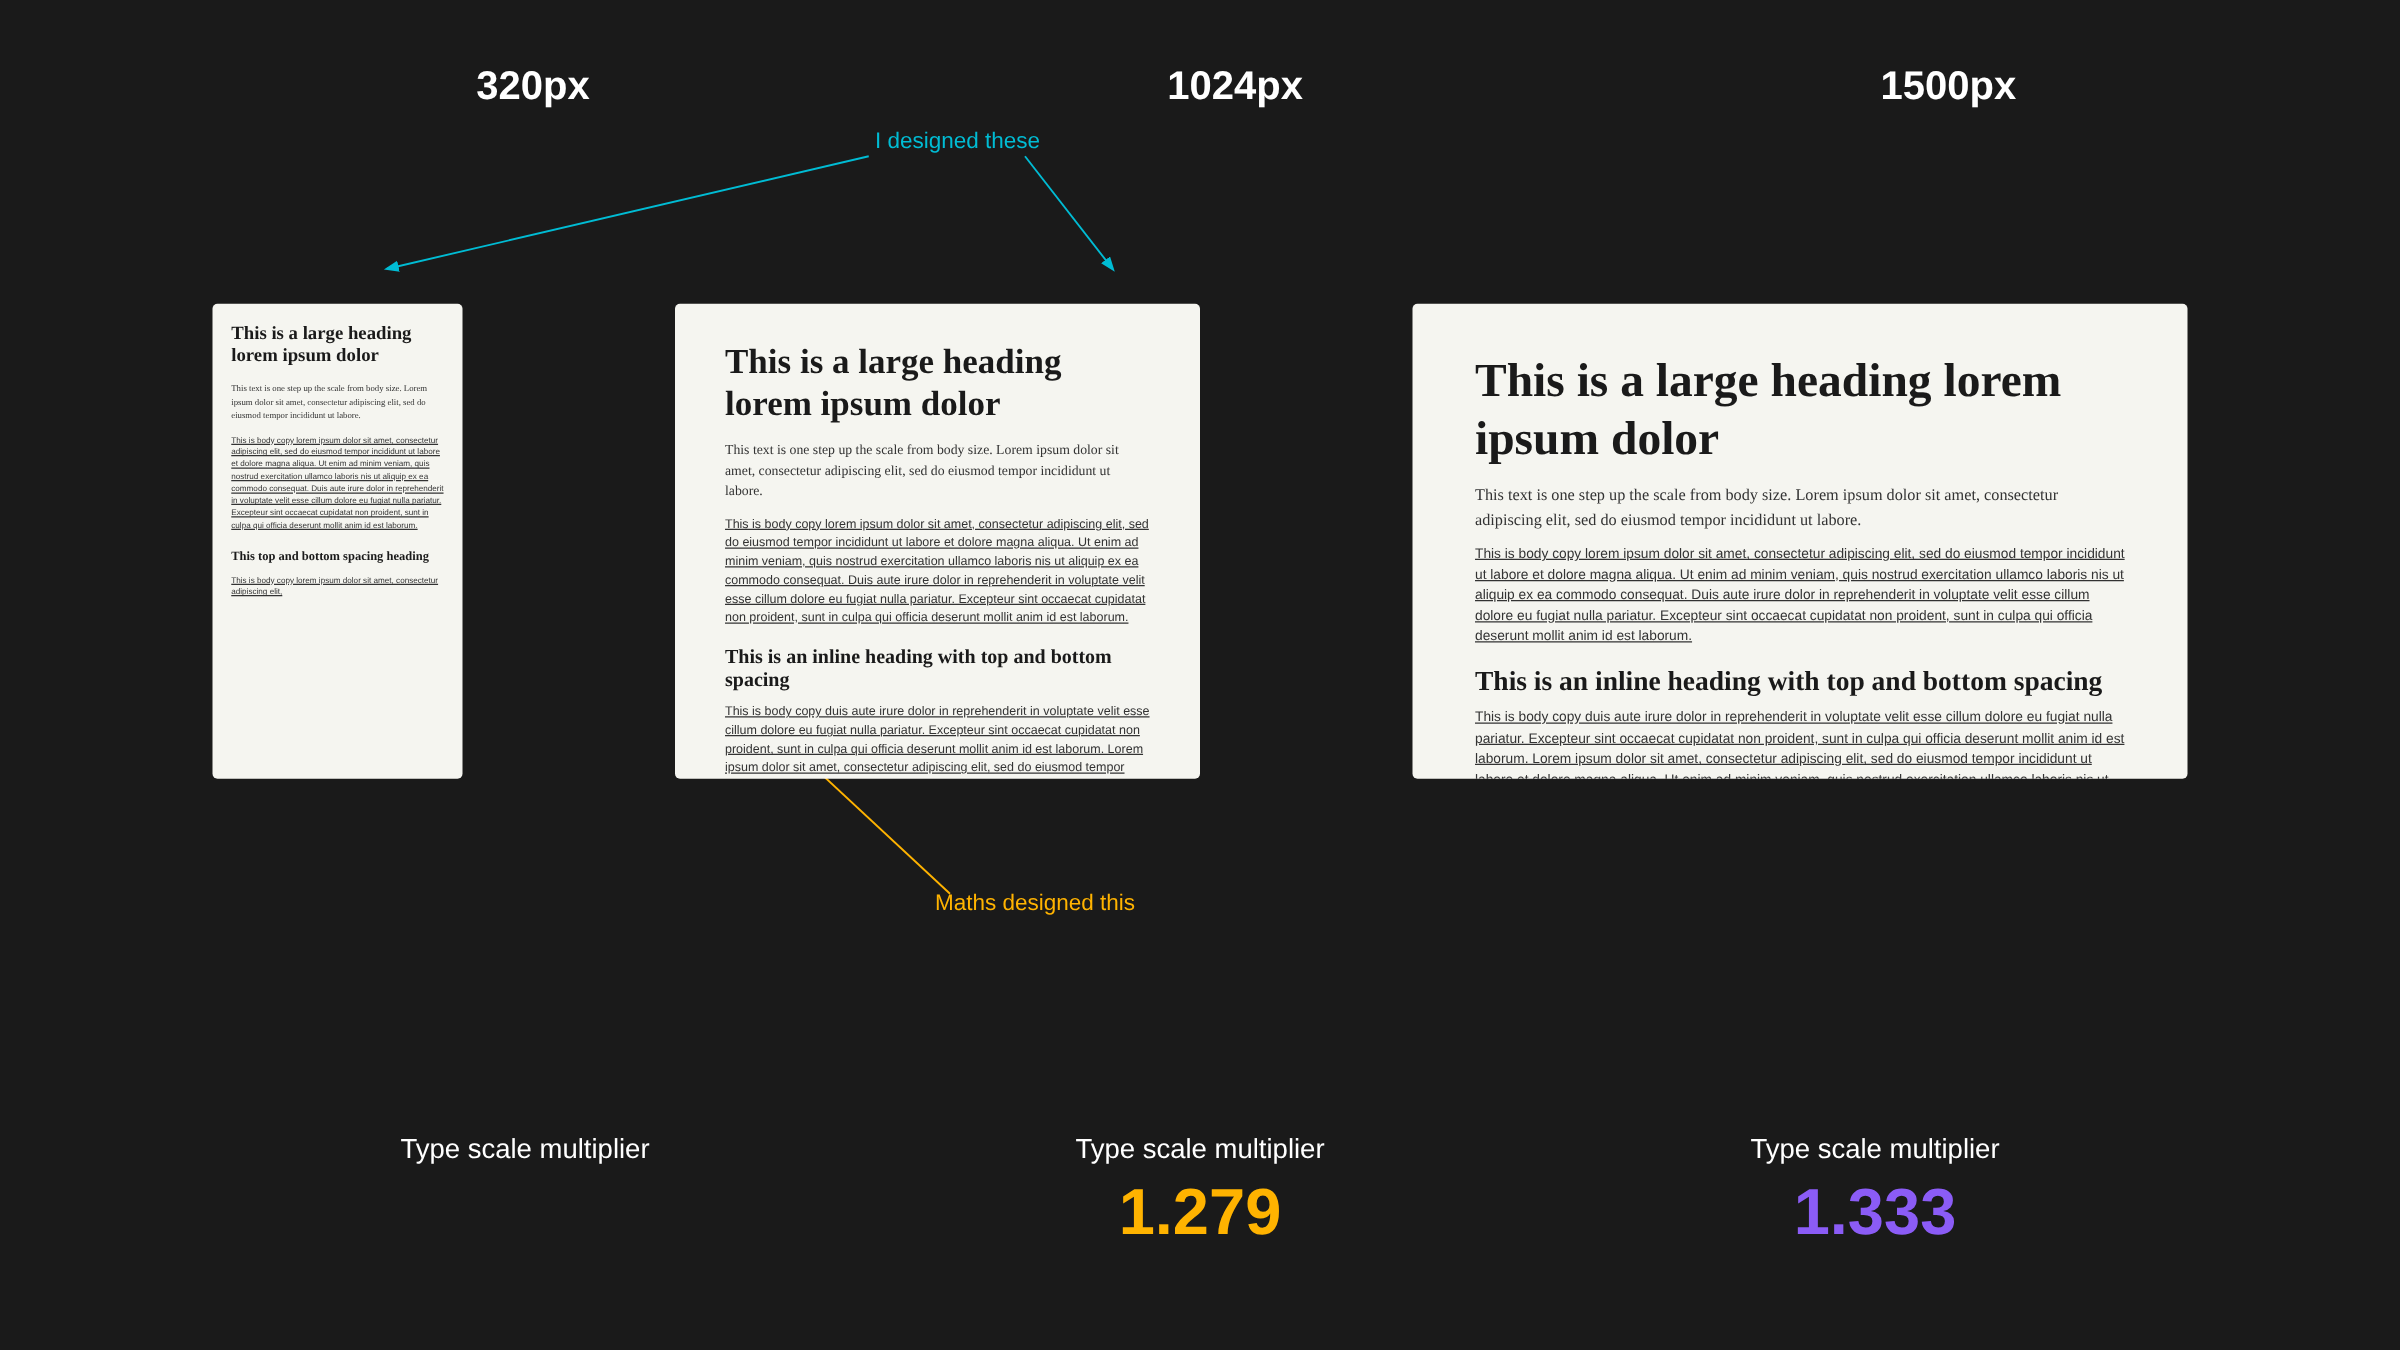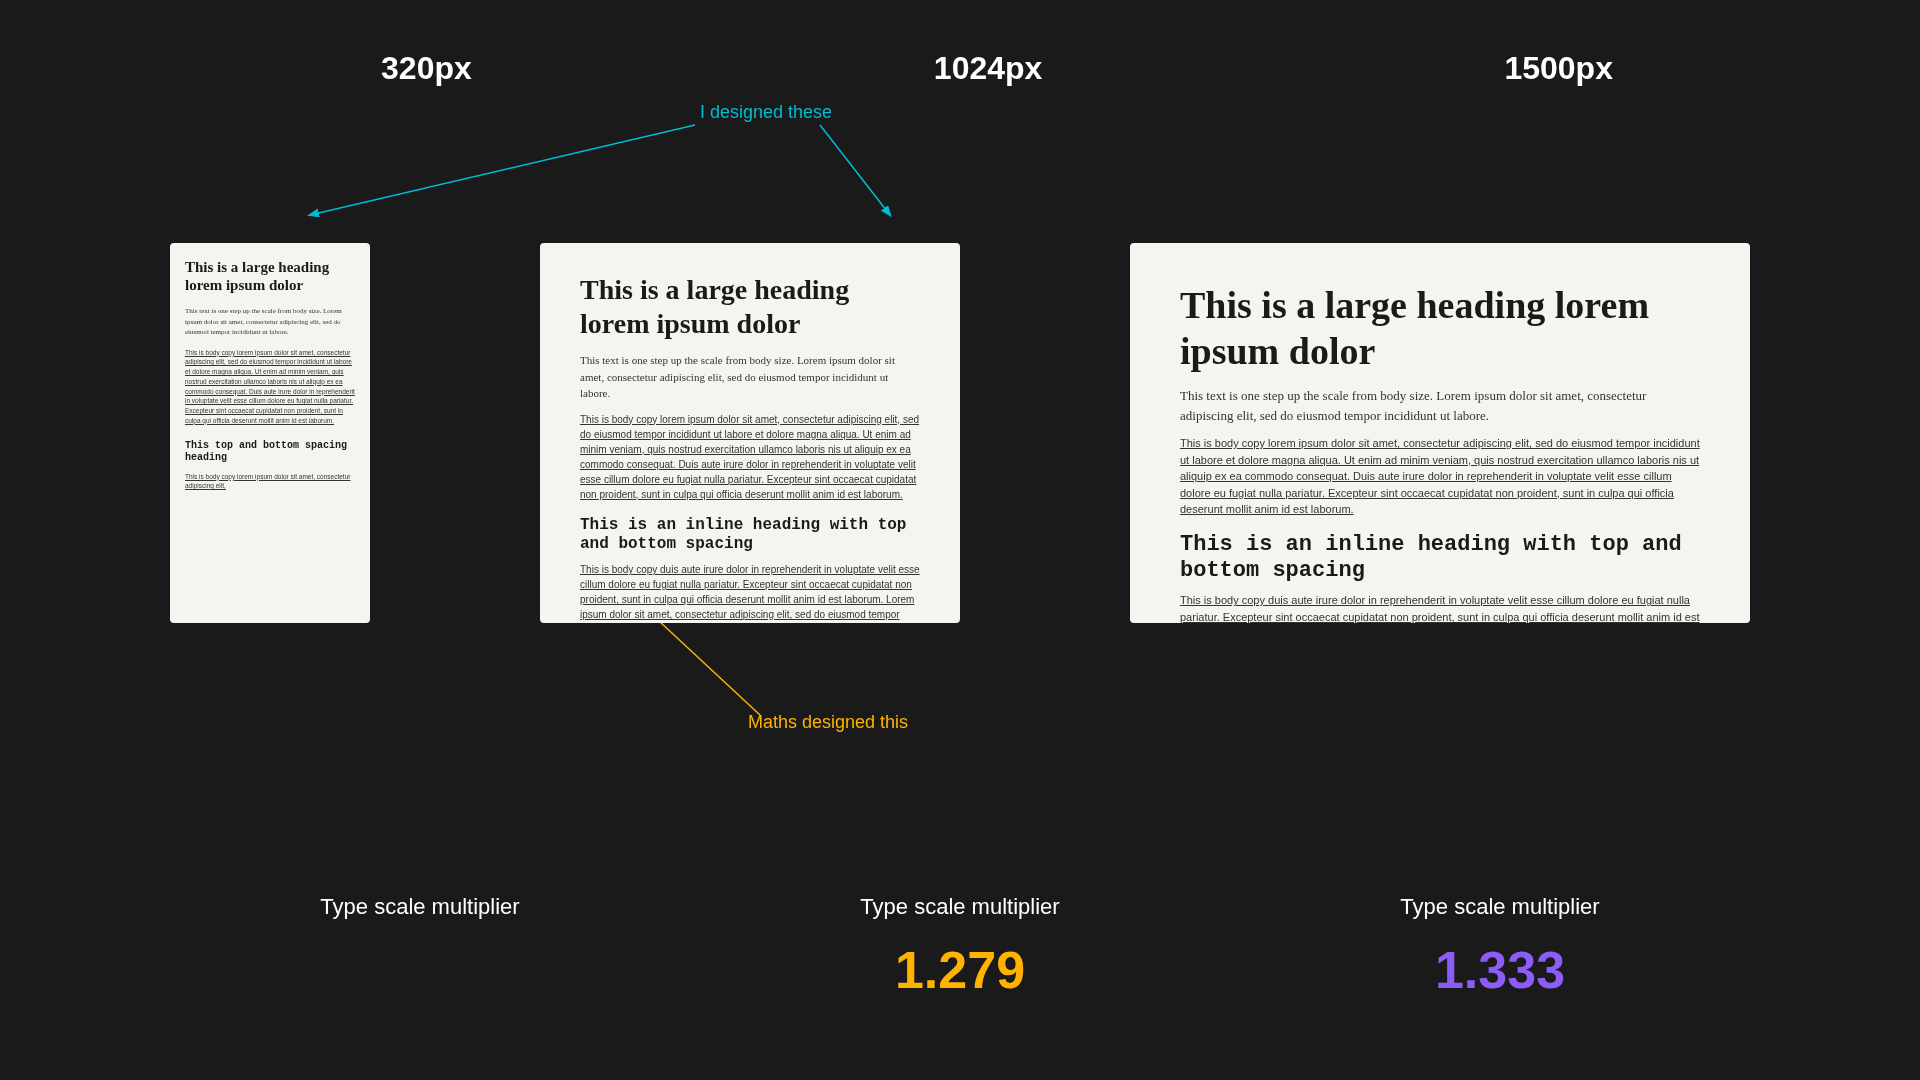--- a/index.html
+++ b/index.html
@@ -118,21 +118,21 @@
       margin-bottom: 10px;
       text-decoration: underline;
     }
 
     .card-small .body-text { font-size: 6.5px; }
     .card-medium .body-text { font-size: 10px; }
     .card-large .body-text { font-size: 11px; }
 
     .card h2 {
       color: #1a1a1a;
-      font-family: Liberation Mono, monospace;
+      font-family: Liberation Serif, serif;
       font-weight: bold;
       margin-top: 14px;
       margin-bottom: 8px;
       line-height: 1.2;
     }
 
     .card-small h2 { font-size: 10px; }
     .card-medium h2 { font-size: 16px; }
     .card-large h2 { font-size: 22px; }
 
@@ -148,21 +148,21 @@
     }
 
     .multiplier-group {
       text-align: center;
     }
 
     .multiplier-label {
       color: #ffffff;
       font-family: Arial, sans-serif;
       font-size: 22px;
-      margin-bottom: 20px;
+      margin-bottom: 8px;
     }
 
     .multiplier-value {
       font-family: Arial, sans-serif;
       font-size: 52px;
       font-weight: bold;
     }
 
     .multiplier-value.cyan { color: #00bcd4; }
     .multiplier-value.amber { color: #ffb300; }

